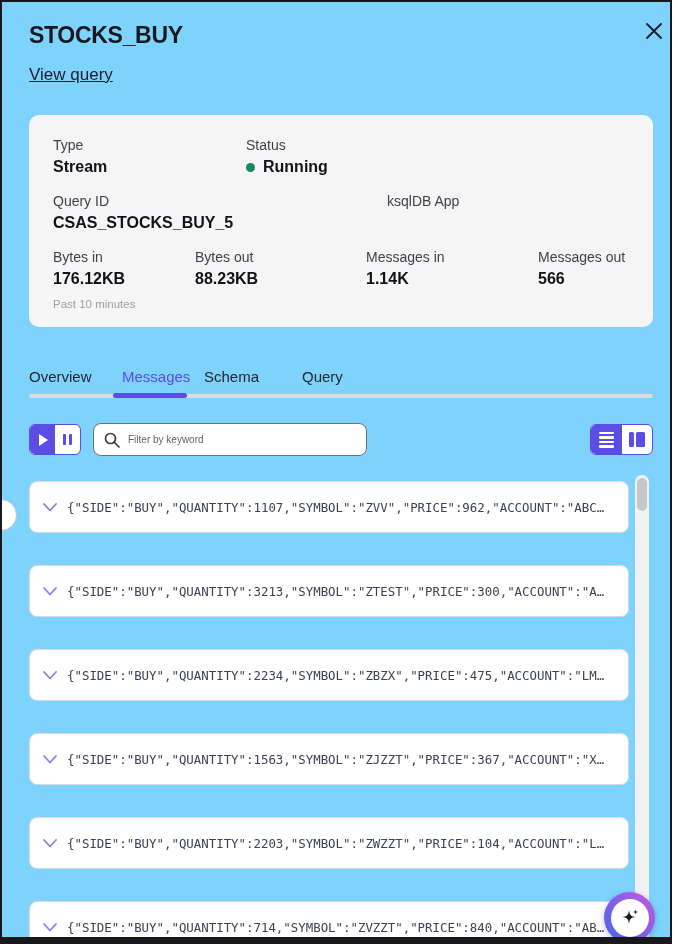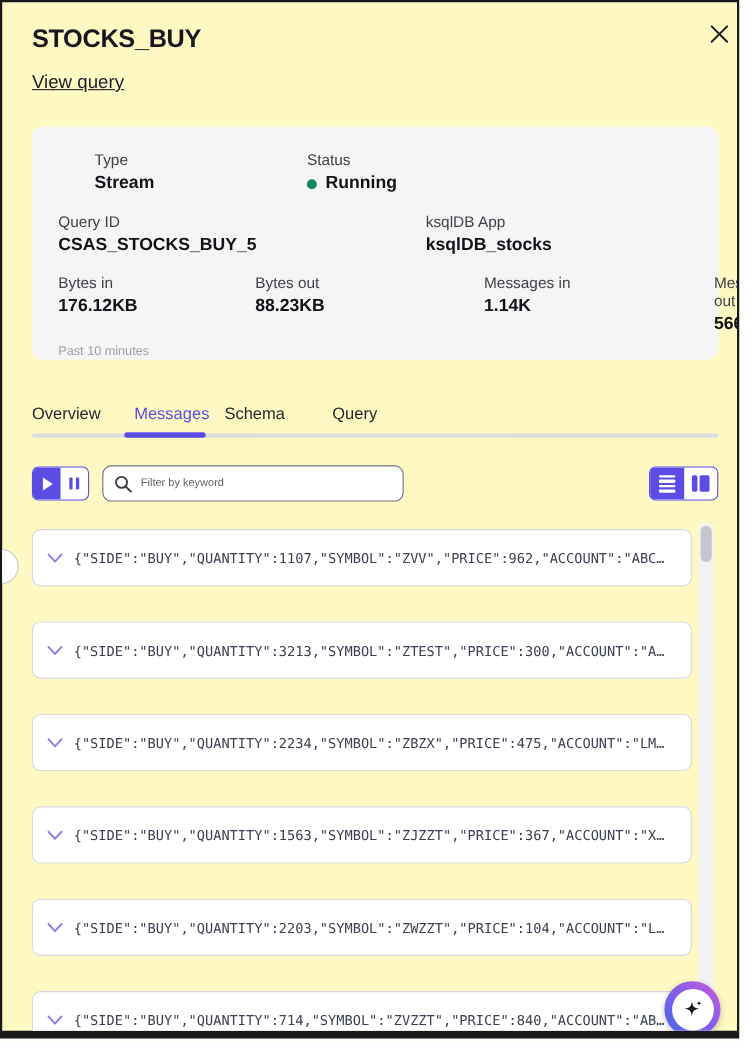--- a/index.html
+++ b/index.html
@@ -1,30 +1,30 @@
 <!DOCTYPE html>
 <html><head>
 <meta charset="utf-8">
 <style>
   * { margin:0; padding:0; box-sizing:border-box; }
   html,body { width:678px; height:946px; background:#ffffff; font-family:"Liberation Sans", sans-serif; }
   .frame {
     position:absolute; left:0; top:0; width:672px; height:944px;
-    border:2px solid #17171c; border-bottom-width:7px; background:#fef9c3; overflow:hidden;
+    border:2px solid #17171c; border-bottom-width:7px; background:#7dd3fc; overflow:hidden;
   }
   
   .title { position:absolute; left:27px; top:20px; font-size:23px; font-weight:700; color:#17171d; letter-spacing:-0.3px; }
   .view-query { position:absolute; left:27px; top:63px; font-size:17px; color:#1c1c28; text-decoration:underline; cursor:pointer; }
   .close-btn { position:absolute; left:639px; top:16px; width:26px; height:26px; cursor:pointer; color:#1c1c24; display:flex; align-items:center; justify-content:center; }
   
   .info-panel { position:absolute; left:27px; top:113px; width:624px; height:212px; background:#f5f5f6; border-radius:10px; padding:22px 24px 10px 24px; }
   .info-row { display:grid; margin-bottom:17px; }
-  .info-row.r1 { grid-template-columns:193px 211px 1fr;margin-left:33px; }
+  .info-row.r1 { grid-template-columns:193px 211px 1fr; }
   .info-row.r2 { grid-template-columns:334px 1fr; }
-  .info-row.r3 { grid-template-columns:142px 171px 172px 1fr; margin-bottom:10px;gap:37px; }
+  .info-row.r3 { grid-template-columns:142px 171px 172px 1fr; margin-bottom:10px; }
   .cell-label { font-size:14px; color:#3f3f48; margin-bottom:5px; }
   .cell-value { font-size:16px; font-weight:600; color:#121218; }
   .status-wrap { display:flex; align-items:center; gap:8px; }
   .status-dot { width:9px; height:9px; border-radius:50%; background:#0f8a5c; }
   .footnote { font-size:11.5px; color:#9d9da5; margin-top:4px; }
   
   .tabs { position:absolute; left:27px; top:366px; width:624px; height:32px; }
   .tab { position:absolute; top:0; font-size:15px; color:#26262e; cursor:pointer; }
   .tab.active { color:#5b4ce6; }
   .tab-track { position:absolute; left:27px; top:392px; width:624px; height:4px; background:#dcdce1; border-radius:2px; }
@@ -88,21 +88,20 @@
         </div>
       </div>
     </div>
     <div class="info-row r2">
       <div>
         <div class="cell-label">Query ID</div>
         <div class="cell-value">CSAS_STOCKS_BUY_5</div>
       </div>
       <div>
         <div class="cell-label">ksqlDB App</div>
-        <div class="cell-value">ksqlDB_stocks</div>
       </div>
     </div>
     <div class="info-row r3">
       <div>
         <div class="cell-label">Bytes in</div>
         <div class="cell-value">176.12KB</div>
       </div>
       <div>
         <div class="cell-label">Bytes out</div>
         <div class="cell-value">88.23KB</div>

